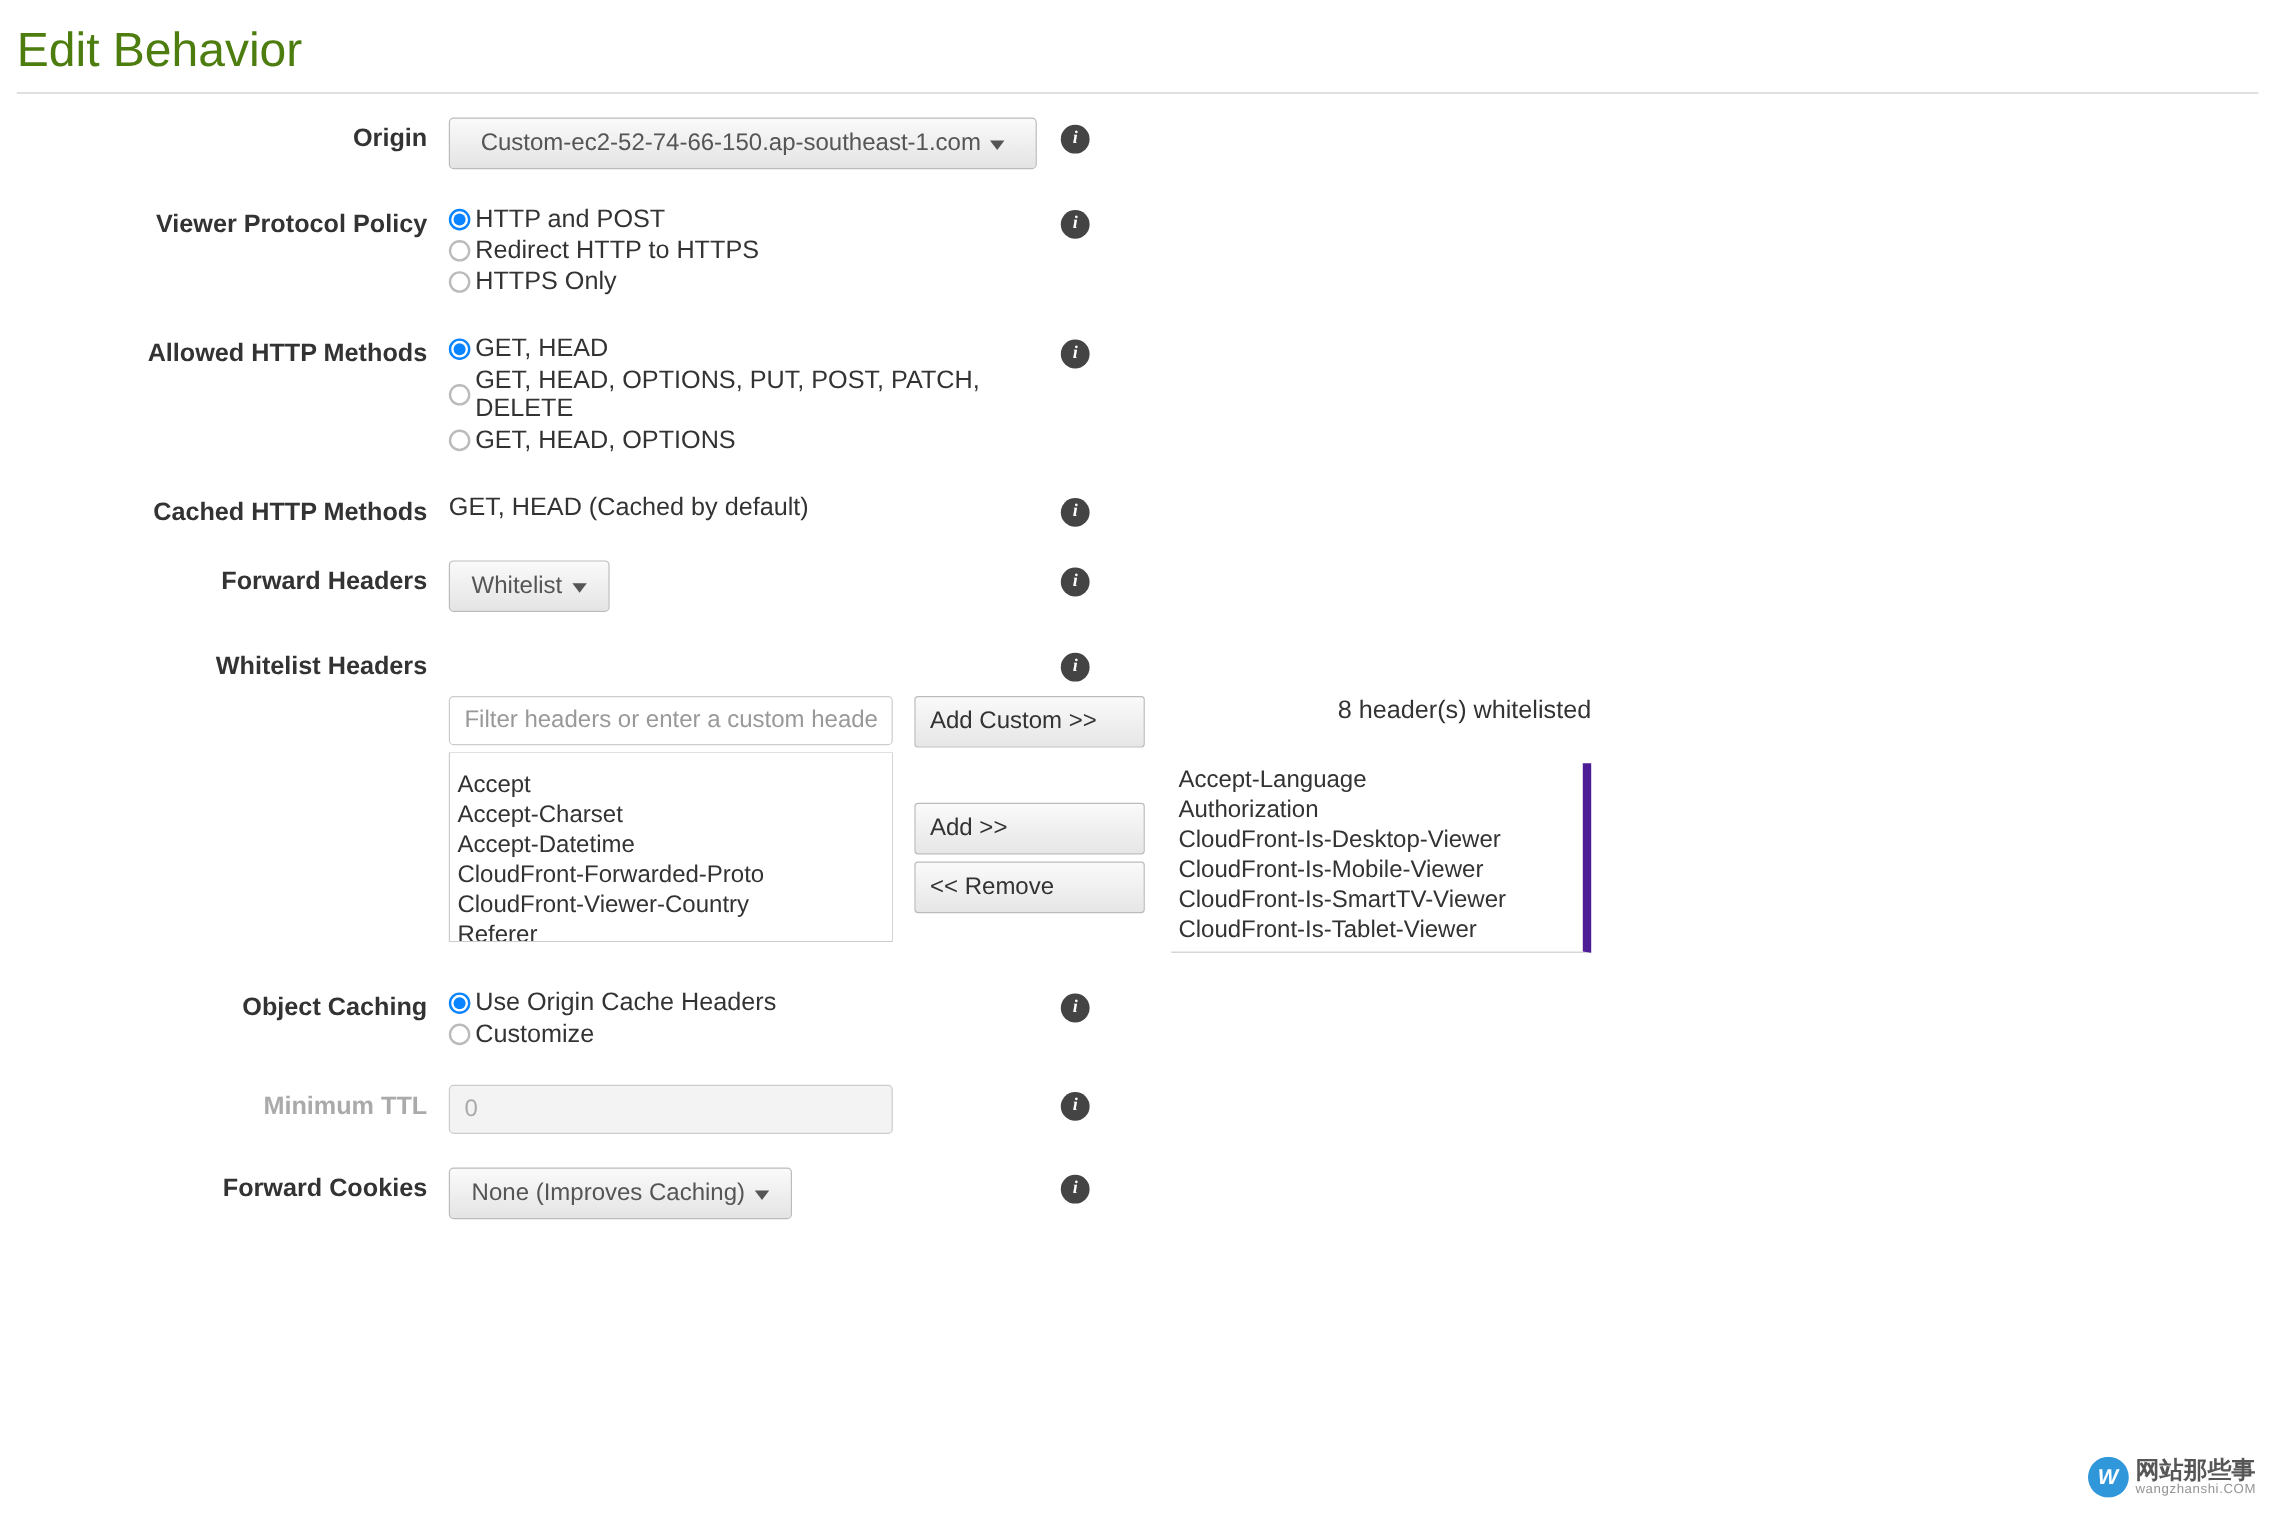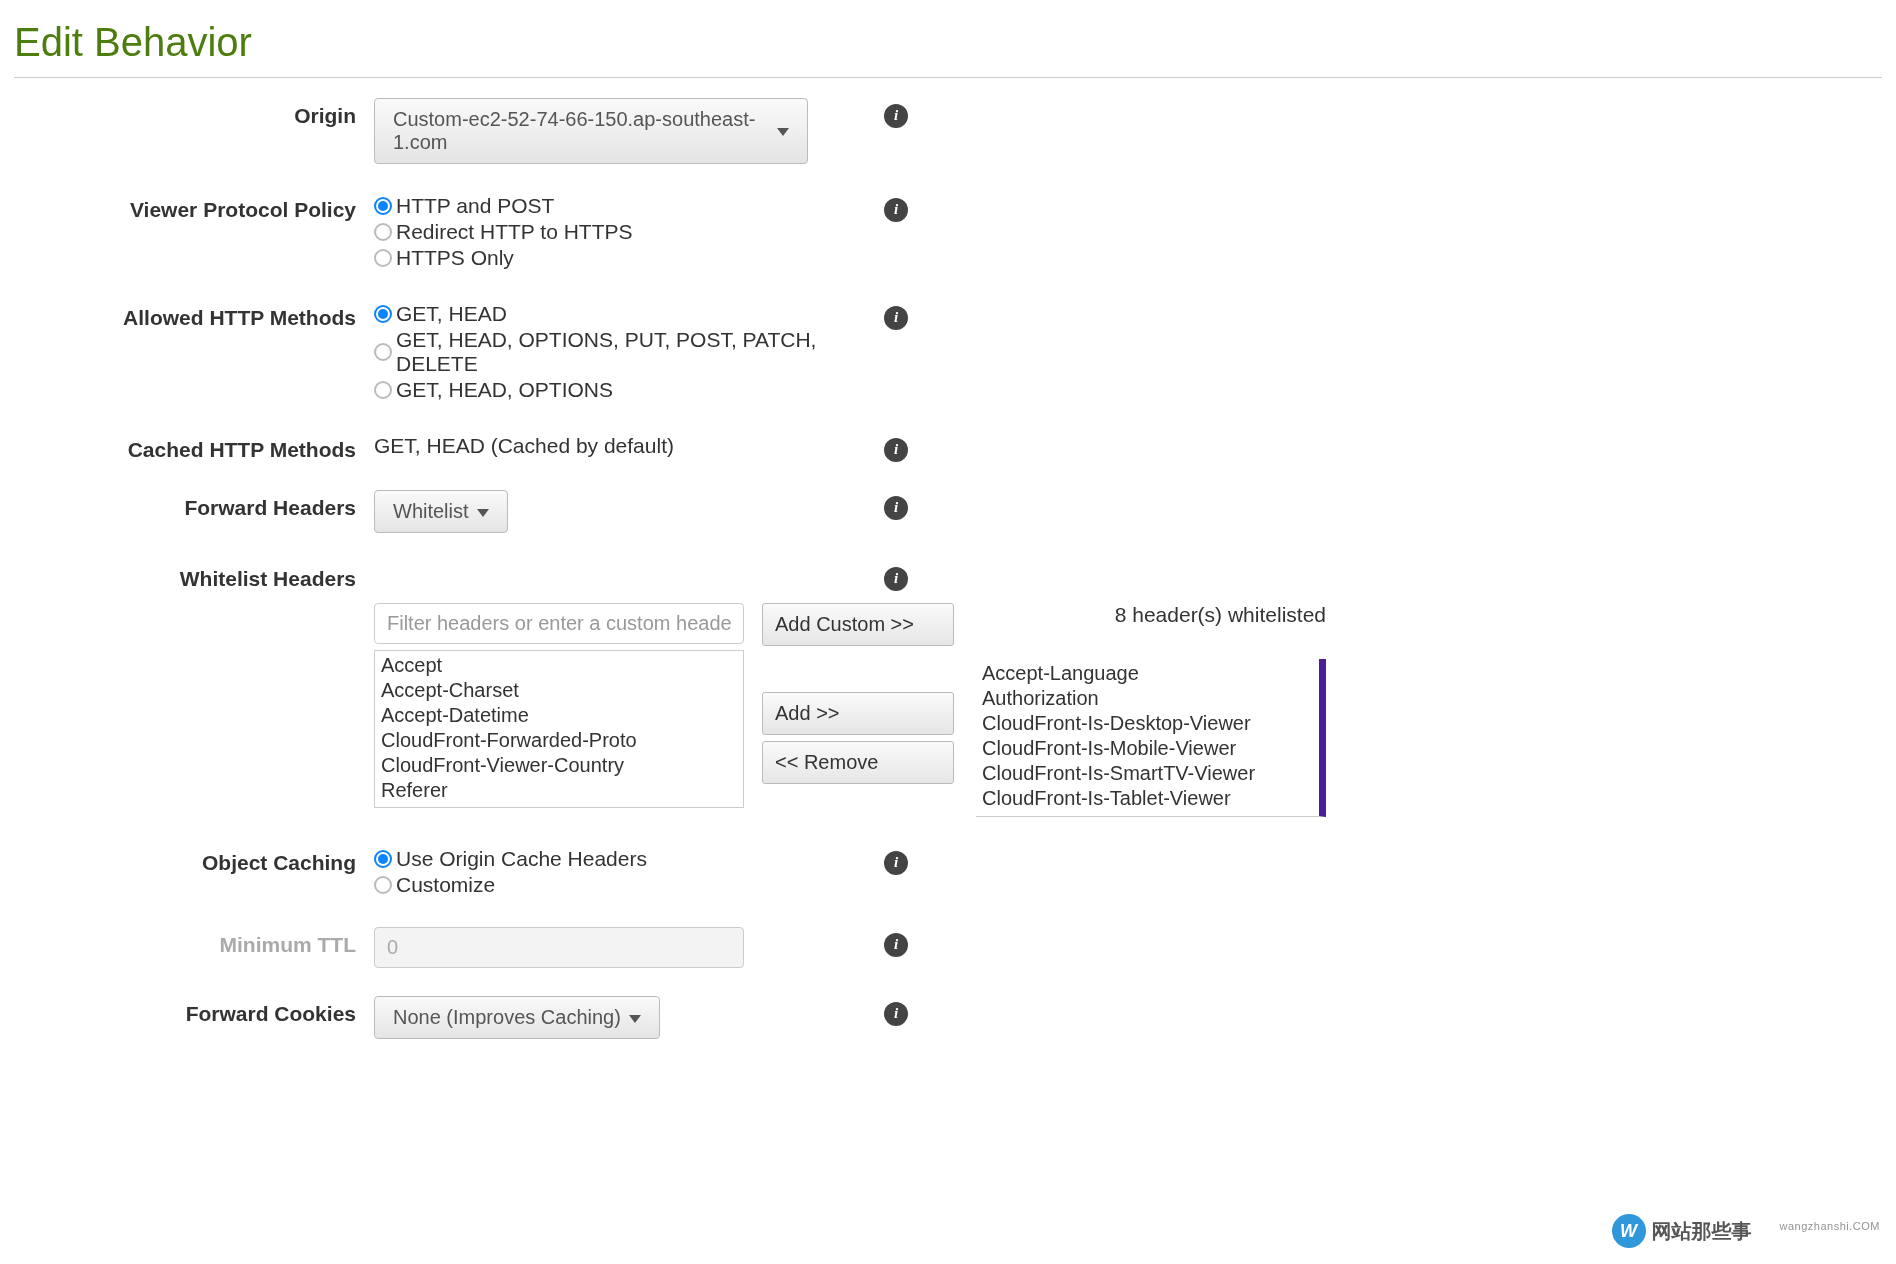--- a/index.html
+++ b/index.html
@@ -129,21 +129,21 @@
     font-size: 20px;
     color: #333;
   }
   .filter-input::placeholder { color: #999; }
   .listbox {
     width: 370px;
     height: 158px;
     border: 1px solid #ccc;
     background: #fff;
     overflow-y: auto;
-    padding: 2px 6px;
+    padding: 14px 6px;
   }
   .listbox-right {
     width: 350px;
     height: 158px;
     border-right: 7px solid #4c1d95;
     border-bottom: 1px solid #ccc;
     background: #fff;
     overflow-y: auto;
     padding: 2px 6px;
   }
@@ -209,35 +209,35 @@
     border-radius: 50%;
     background: #1a8cd8;
     color: #fff;
     font-weight: 800;
     display: inline-flex;
     align-items: center; justify-content: center;
     font-family: "Arial Black", sans-serif;
     font-size: 18px;
     font-style: italic;
   }
-  .watermark-text { display:flex; flex-direction:row; line-height:1;gap:28px; }
+  .watermark-text { display:flex; flex-direction:column; line-height:1; }
   .watermark-cn { font-size: 20px; font-weight: 700; color: #444; }
   .watermark-dom { font-size: 11px; color: #888; letter-spacing: 0.5px; }
 </style>
 </head>
 <body>
 
 <h1>Edit Behavior</h1>
 <hr class="topbar">
 
 <div class="form-row">
   <div class="label-col">Origin</div>
   <div class="control-col">
     <div class="control-main">
-      <div class="dropdown-btn" style="width:434px;">
+      <div class="dropdown-btn" style="width:490px;">
         <span>Custom-ec2-52-74-66-150.ap-southeast-1.com</span>
         <span class="chevron"></span>
       </div>
     </div>
     <div class="info-col"><span class="info-icon">i</span></div>
   </div>
 </div>
 
 <div class="form-row">
   <div class="label-col">Viewer Protocol Policy</div>

